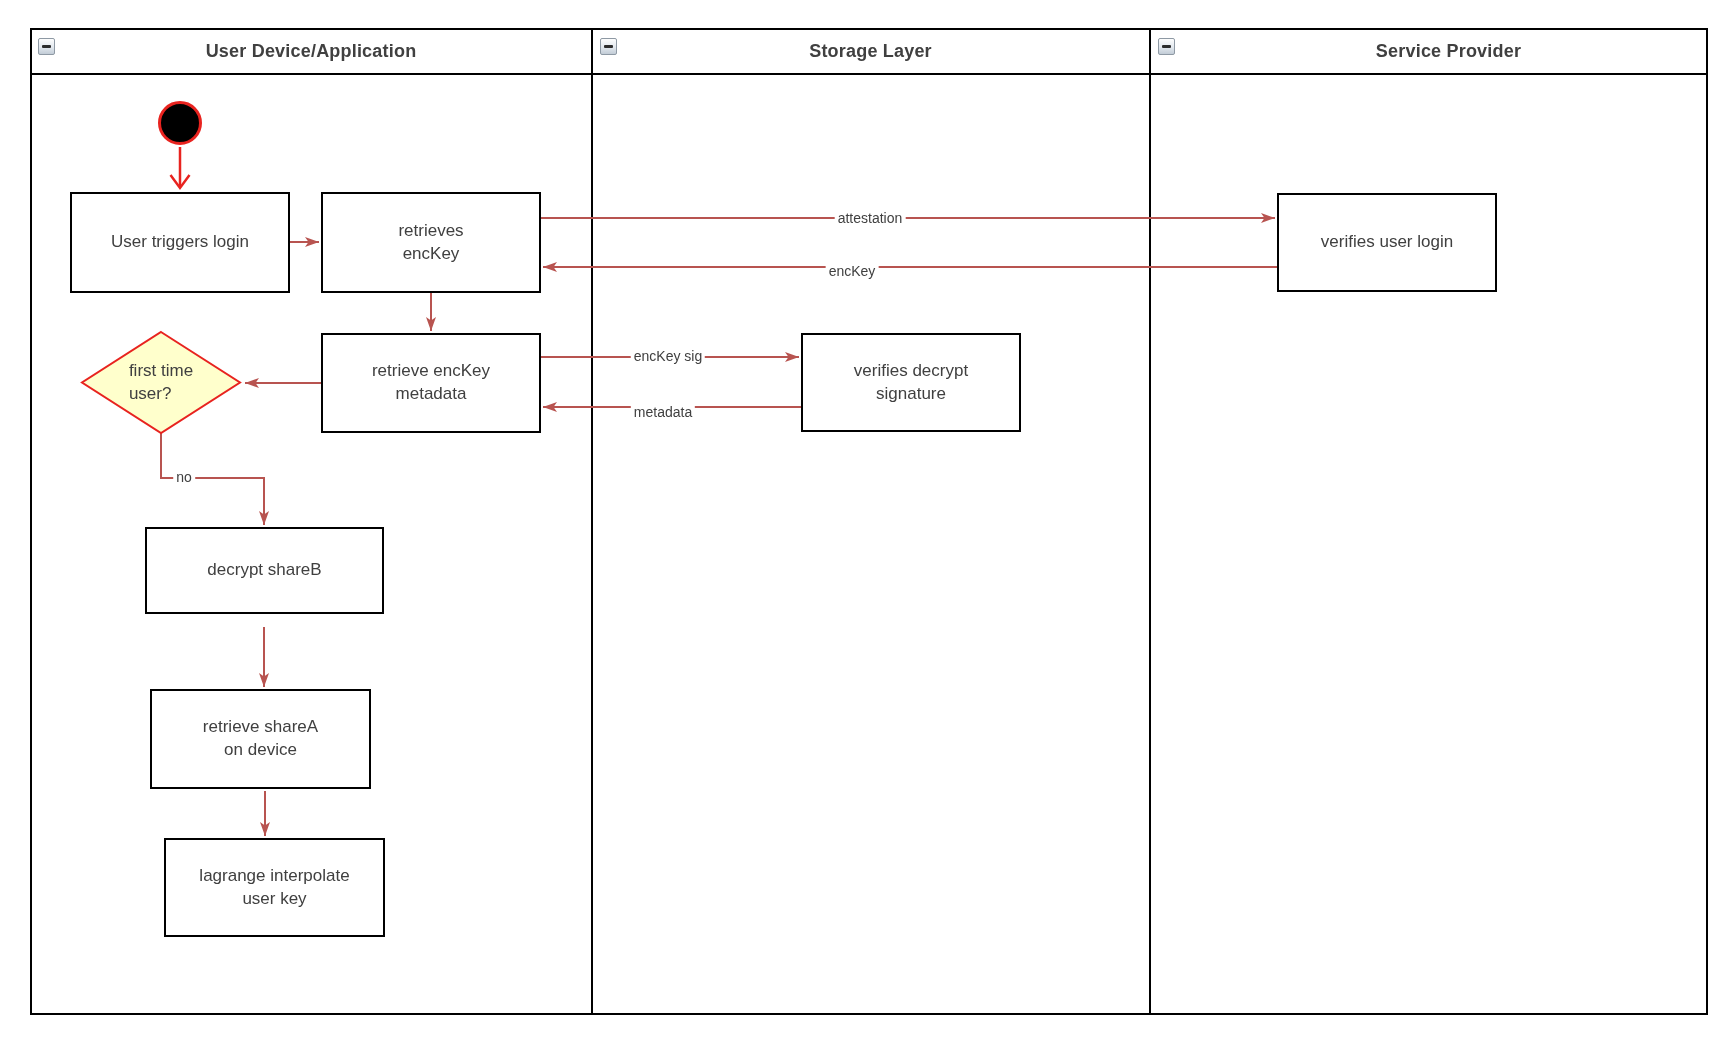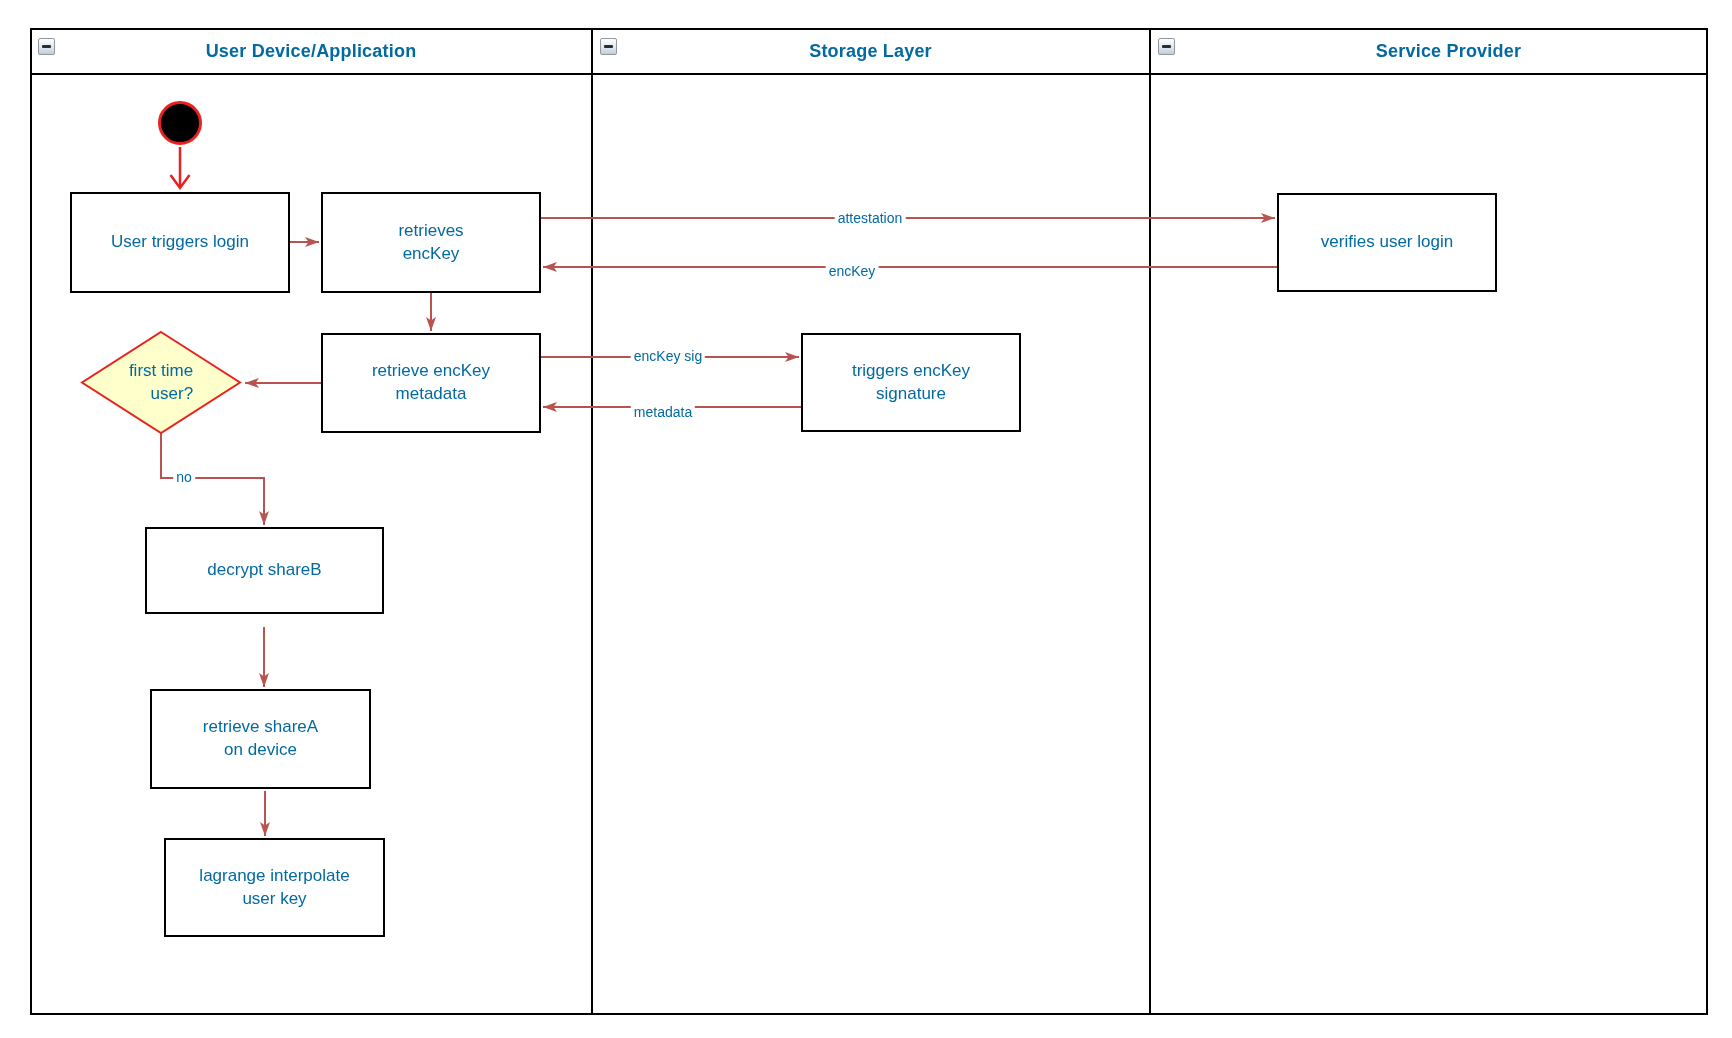--- a/index.html
+++ b/index.html
@@ -2,21 +2,21 @@
 <html><head>
 <meta charset="utf-8">
 <style>
   html, body { margin: 0; padding: 0; background: #ffffff; }
   .canvas {
     position: relative;
     width: 1732px;
     height: 1038px;
     background: #ffffff;
     font-family: "Liberation Sans", sans-serif;
-    color: #0369a1;
+    color: #404040;
     overflow: hidden;
   }
   .pool {
     position: absolute;
     left: 30px; top: 28px;
     width: 1678px; height: 987px;
     border: 2px solid #000;
     box-sizing: border-box;
     background: #fff;
   }
@@ -109,21 +109,21 @@
     line-height: 1.1;
     white-space: nowrap;
   }
   .decision-label {
     position: absolute;
     left: 96px; top: 351px;
     width: 130px; height: 64px;
     display: flex;
     align-items: center;
     justify-content: center;
-    text-align: right;
+    text-align: left;
     font-size: 17px;
     line-height: 1.35;
     white-space: pre-line;
   }
 </style>
 </head>
 <body>
 
 <div class="canvas">
 
@@ -194,21 +194,21 @@
   </div>
   <div class="node" style="left:150px; top:689px; width:221px; height:100px;">
     <span class="node-label">retrieve shareA
 on device</span>
   </div>
   <div class="node" style="left:164px; top:838px; width:221px; height:99px;">
     <span class="node-label">lagrange interpolate
 user key</span>
   </div>
   <div class="node" style="left:801px; top:333px; width:220px; height:99px;">
-    <span class="node-label">triggers encKey
+    <span class="node-label">verifies decrypt
 signature</span>
   </div>
   <div class="node" style="left:1277px; top:193px; width:220px; height:99px;">
     <span class="node-label">verifies user login</span>
   </div>
 
   <div class="decision-label">first time
 user?</div>
 
   <div class="edge-label" style="left:870px; top:219px;">attestation</div>

